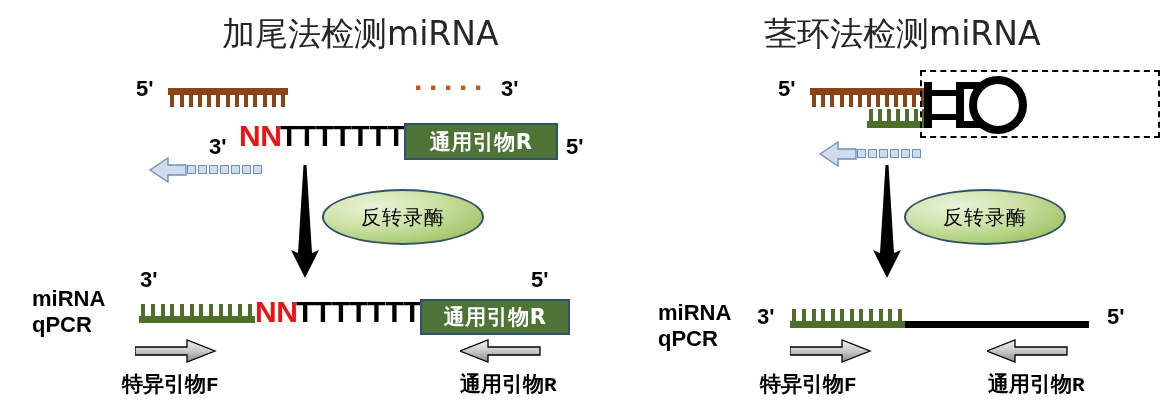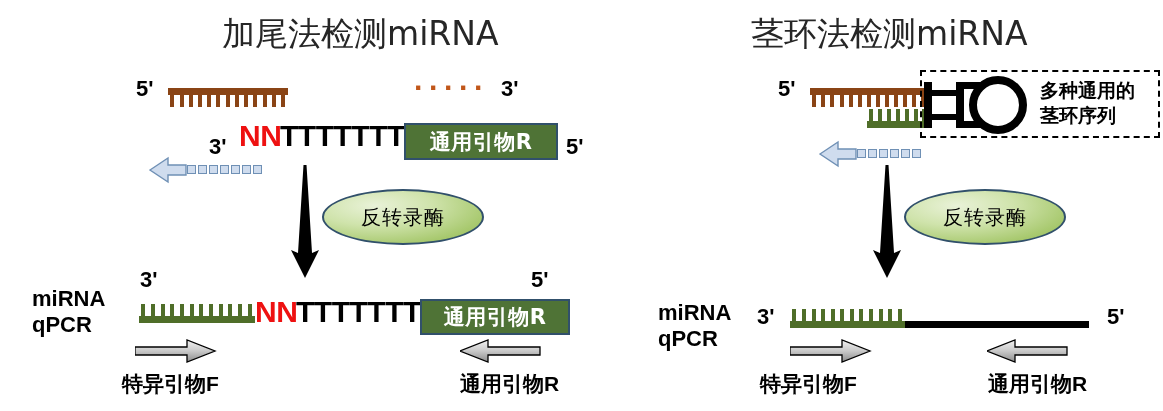--- a/index.html
+++ b/index.html
@@ -110,21 +110,21 @@
     position:absolute;
     font-size:19px;font-weight:bold;color:#000;
     line-height:25px;
     font-family:"DejaVu Sans","Liberation Sans",sans-serif;
     white-space:nowrap;
   }
 
   .plainbar{position:absolute;background:#000;}
   .capt{
     position:absolute;font-size:21px;font-weight:bold;color:#000;
-    font-family:Liberation Sans, sans-serif;white-space:nowrap;
+    font-family:Liberation Mono, monospace;white-space:nowrap;
   }
   .mirnaq{
     position:absolute;font-size:22px;font-weight:bold;color:#000;
     line-height:26px;white-space:nowrap;
     font-family:"Liberation Sans","DejaVu Sans",sans-serif;
   }
 </style>
 </head>
 <body>
 
@@ -231,21 +231,21 @@
           <stop offset="100%" stop-color="#8c8c8c"></stop>
     </linearGradient>
       </defs>
     <polygon points="80,9 28,9 28,2 0,13 28,24 28,17 80,17" fill="url(#gl2)" stroke="#000" stroke-width="1.3"></polygon>
   </svg>
   <div class="capt" style="left:460px;top:370px;">通用引物R</div>
 </div>
 
 <div class="panel" id="right-panel">
 
-  <div class="ttl" style="left:131px;top:12px;">茎环法检测miRNA</div>
+  <div class="ttl" style="left:144px;top:12px;">茎环法检测miRNA</div>
 
   <div class="lbl prime" style="left:158px;top:76px;">5'</div>
 
   <div class="comb brown" id="rcomb1" style="left:190px;top:88px;width:118px;height:20px;">
       <div class="bar"></div>
       <div class="tooth" style="left: 2.26923px;"></div>
       <div class="tooth" style="left: 11.3462px;"></div>
       <div class="tooth" style="left: 20.4231px;"></div>
       <div class="tooth" style="left: 29.5px;"></div>
       <div class="tooth" style="left: 38.5769px;"></div>
@@ -279,24 +279,20 @@
 
     <rect x="2" y="14" width="40" height="6" fill="#000"></rect>
     <rect x="2" y="38" width="40" height="6" fill="#000"></rect>
 
     <rect x="40" y="6" width="22" height="7" fill="#000"></rect>
     <rect x="40" y="45" width="22" height="7" fill="#000"></rect>
 
     <circle cx="76" cy="29" r="25" fill="none" stroke="#000" stroke-width="8"></circle>
   </svg>
 
-  <div class="dashtext" style="left:420px;top:78px;">
-    <div>多种通用的</div>
-    <div>茎环序列</div>
-  </div>
 
   <svg class="bluearrow" style="left:198px;top:139px;" width="40" height="30">
     <polygon points="2,15 20,3 20,10 38,10 38,20 20,20 20,27" fill="#cfdcee" stroke="#6f90b5" stroke-width="1.4"></polygon>
   </svg>
   <div class="bluebox" style="left:237px;top:149px;"></div>
   <div class="bluebox" style="left:248px;top:149px;"></div>
   <div class="bluebox" style="left:259px;top:149px;"></div>
   <div class="bluebox" style="left:270px;top:149px;"></div>
   <div class="bluebox" style="left:281px;top:149px;"></div>
   <div class="bluebox" style="left:292px;top:149px;"></div>

